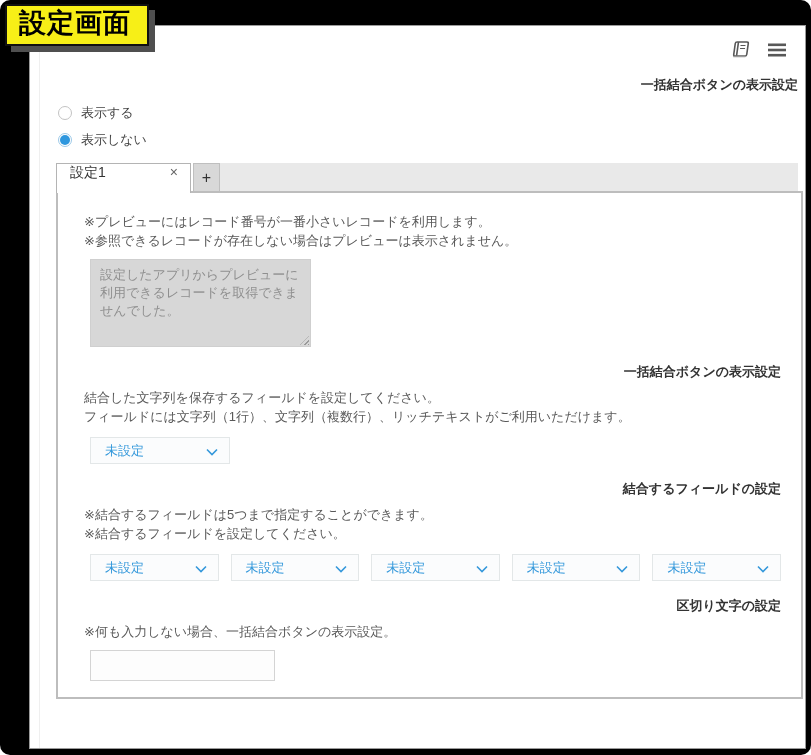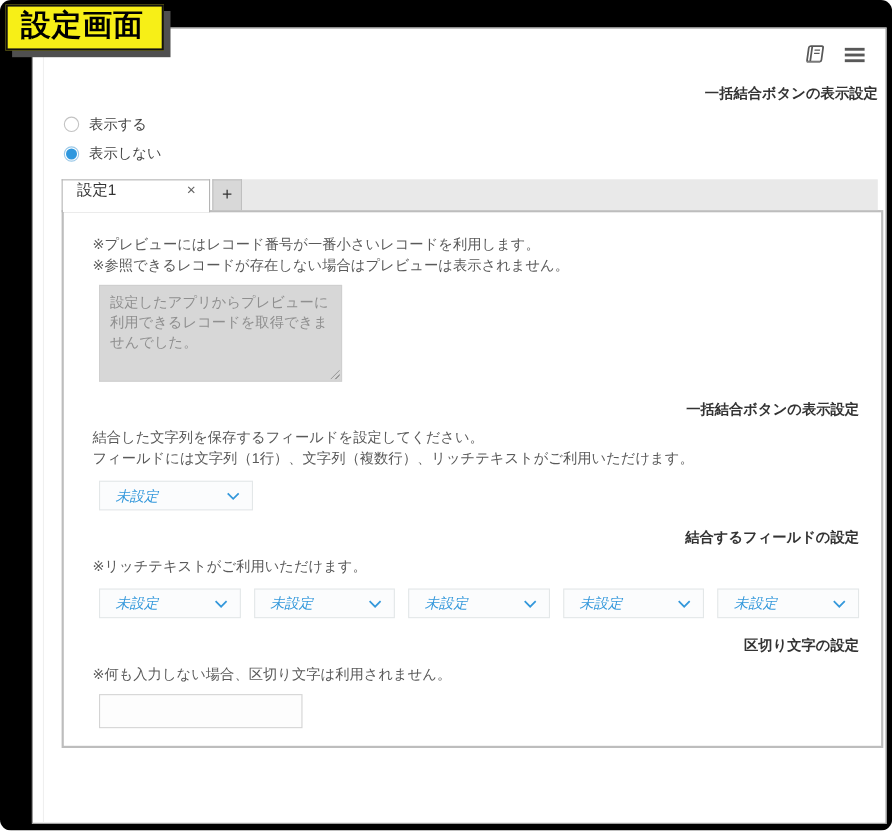--- a/index.html
+++ b/index.html
@@ -85,21 +85,21 @@
     background:repeating-linear-gradient(135deg,#9a9a9a 0 1px,transparent 1px 3px);
     clip-path:polygon(100% 0,100% 100%,0 100%);
   }
   .panel h3{margin:16px 0 8px 0;}
   .panel h3:first-child{margin-top:0;}
 
   .dropdown{
     margin:12px 0 4px 12px;width:140px;height:27px;
     background:#fbfcfd;border:1px solid #e3e7e8;
     display:flex;align-items:center;justify-content:space-between;
-    padding:0 11px 0 14px;cursor:pointer;font-style:italic;
+    padding:0 11px 0 14px;cursor:pointer;
   }
   .dropdown .dd-label{font-size:13px;color:#3498db;}
   .dd-row{display:flex;gap:12px;margin:12px 0 4px 12px;}
   .dd-row .dropdown{margin:0;width:130px;}
 
   .text-input{
     margin:8px 0 6px 12px;width:185px;height:31px;
     border:1px solid #d4d4d4;background:#fdfdfd;
     font-size:13px;color:#333;padding:0 8px;outline:none;
   }
@@ -170,21 +170,22 @@
         <div class="dropdown">
           <span class="dd-label">未設定</span>
           <span>
             <svg width="12" height="8" viewBox="0 0 12 8">
                 <polyline points="1,1.5 6,6.5 11,1.5" fill="none" stroke="#3498db" stroke-width="1.6"></polyline>
               </svg>
           </span>
         </div>
 
         <h3 class="section-heading">結合するフィールドの設定</h3>
-        <p>※リッチテキストがご利用いただけます。</p>
+        <p>※結合するフィールドは5つまで指定することができます。</p>
+        <p>※結合するフィールドを設定してください。</p>
         <div class="dd-row">
           <div class="dropdown">
             <span class="dd-label">未設定</span>
             <span><svg width="12" height="8" viewBox="0 0 12 8">
                   <polyline points="1,1.5 6,6.5 11,1.5" fill="none" stroke="#3498db" stroke-width="1.6"></polyline>
                 </svg></span>
           </div>
           <div class="dropdown">
             <span class="dd-label">未設定</span>
             <span><svg width="12" height="8" viewBox="0 0 12 8">
@@ -205,20 +206,20 @@
           </div>
           <div class="dropdown">
             <span class="dd-label">未設定</span>
             <span><svg width="12" height="8" viewBox="0 0 12 8">
                   <polyline points="1,1.5 6,6.5 11,1.5" fill="none" stroke="#3498db" stroke-width="1.6"></polyline>
                 </svg></span>
           </div>
         </div>
 
         <h3 class="section-heading">区切り文字の設定</h3>
-        <p>※何も入力しない場合、区切り文字は利用されません。</p>
+        <p>※何も入力しない場合、一括結合ボタンの表示設定。</p>
         <input class="text-input" type="text" value="" style="">
 
       </div>
 
     </div>
   </div>
 </div>
 
 </body></html>

